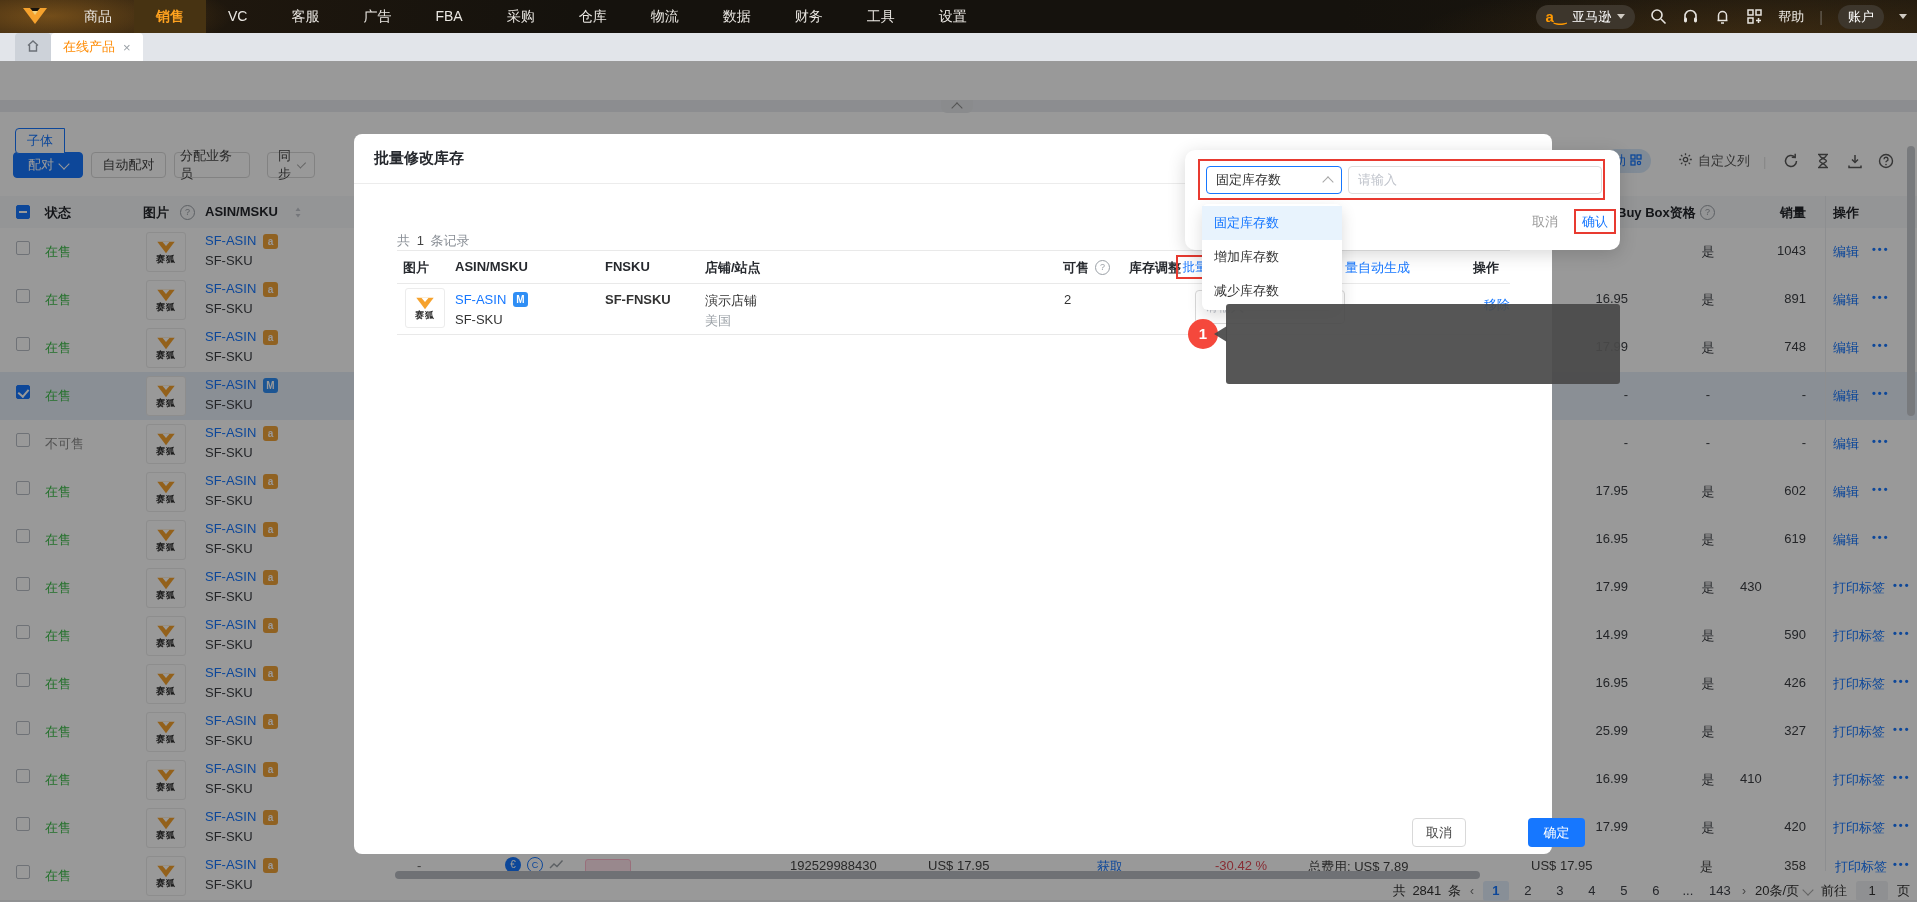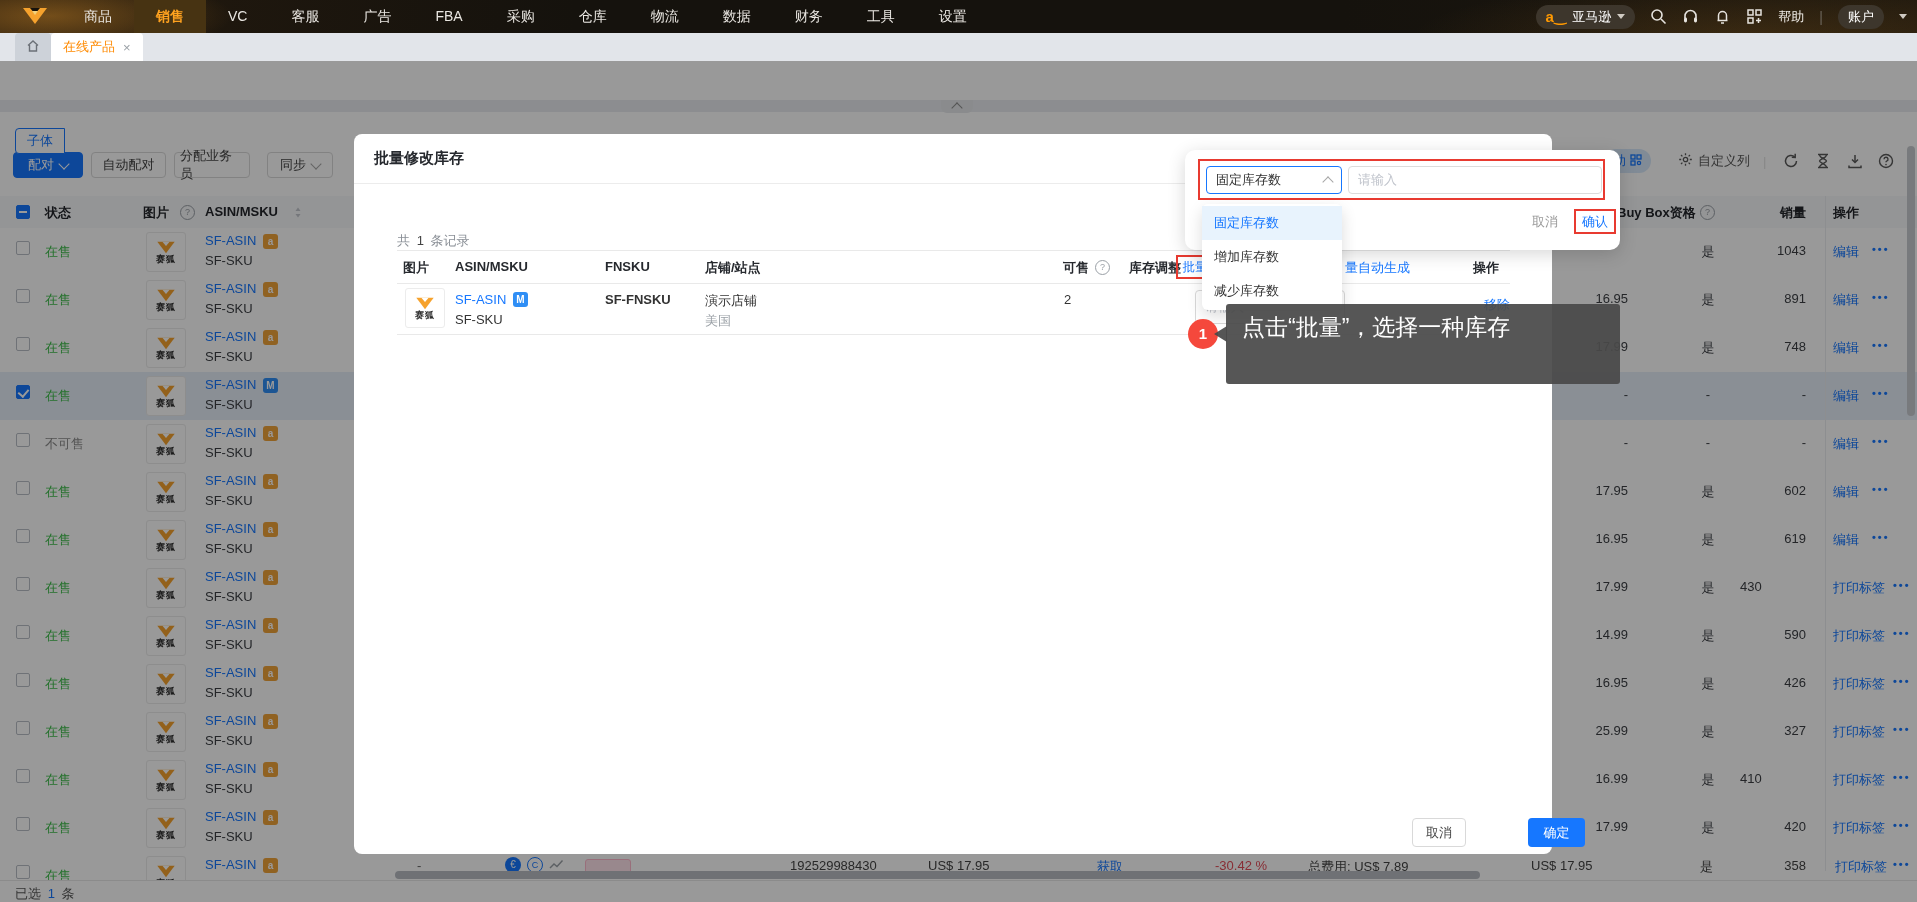--- a/index.html
+++ b/index.html
@@ -297,21 +297,21 @@
   <div id="collapse" class="ab">
       <span class="chev up" style="border-color:#8c8c8c;"></span>
     </div>
 
   <div class="btn primary ab" style="left:13px;top:152px;width:70px;">
     <span>配对</span>
       <span class="chev"></span>
   </div>
   <div class="btn ab" style="left:91px;top:152px;width:75px;">自动配对</div>
   <div class="btn ab" style="left:174px;top:152px;width:76px;padding:0 5px;">分配业务员</div>
-  <div class="btn ab" style="left:267px;top:152px;width:66px;">
+  <div class="btn ab" style="left:267px;top:152px;width:48px;">
     <span>同步</span>
       <span class="chev"></span>
   </div>
 
   <div class="assist-pill ab" style="left:1604px;top:149px;">
     <span>助</span>
     <span>
       <svg width="12" height="12" viewBox="0 0 12 12" fill="none" stroke="#1677ff" stroke-width="1.3">
           <rect x="1" y="1" width="4" height="4"></rect>
           <rect x="7" y="1" width="4" height="4"></rect>
@@ -657,27 +657,20 @@
     <span class="ab" style="left:1531px;top:858px;color:#444;">US$ 17.95</span>
     <span class="ab" style="left:1700px;top:858px;color:#444;">是</span>
     <span class="ab" style="left:1740px;top:858px;width:66px;text-align:right;color:#444;">358</span>
     <span class="ab link" style="left:1835px;top:858px;">打印标签</span>
     <span class="ab dots" style="left:1893px;top:858px;">•••</span>
   </div>
 
   <div id="hscroll" class="ab"></div>
   <div id="vscroll" class="ab"></div>
 
-  <div id="pagebar" class="ab">
-    <span class="ab" style="left:15px;top:4px;">
-      <span>已选</span>
-      <span style="color:#1677ff;margin:0 3px;">1</span>
-      <span>条</span>
-    </span>
-  </div>
   <div id="pager">
     <span>
       <span>共</span>
       <span style="margin:0 3px;">2841</span>
       <span>条</span>
     </span>
     <span class="arrowbtn">‹</span>
     <span id="pages" style="display:flex;gap:6px;">
         <span class="pg act">1</span>
         <span class="pg">2</span>
@@ -764,16 +757,15 @@
 
   <div id="opts" class="ab">
       <div class="opt act">固定库存数</div>
       <div class="opt">增加库存数</div>
       <div class="opt">减少库存数</div>
     </div>
 
   <div id="tipdot" class="ab">1</div>
   <div id="tiparrow" class="ab"></div>
   <div id="tipbox" class="ab">
-    <div>点击“批量”，选择一种库存</div>
   </div>
 
 </div>
 
 </body></html>

